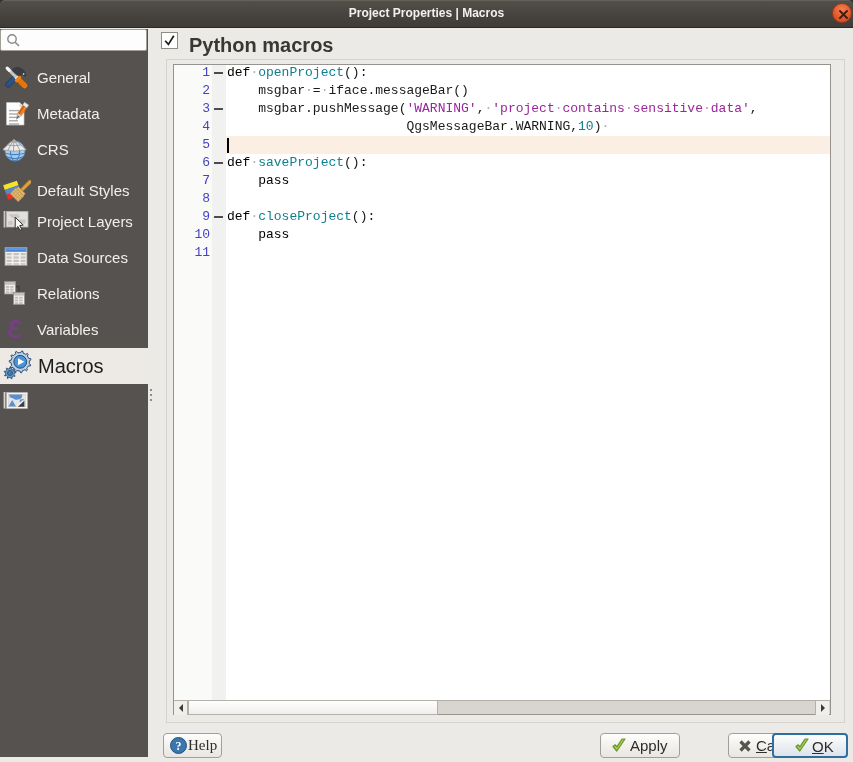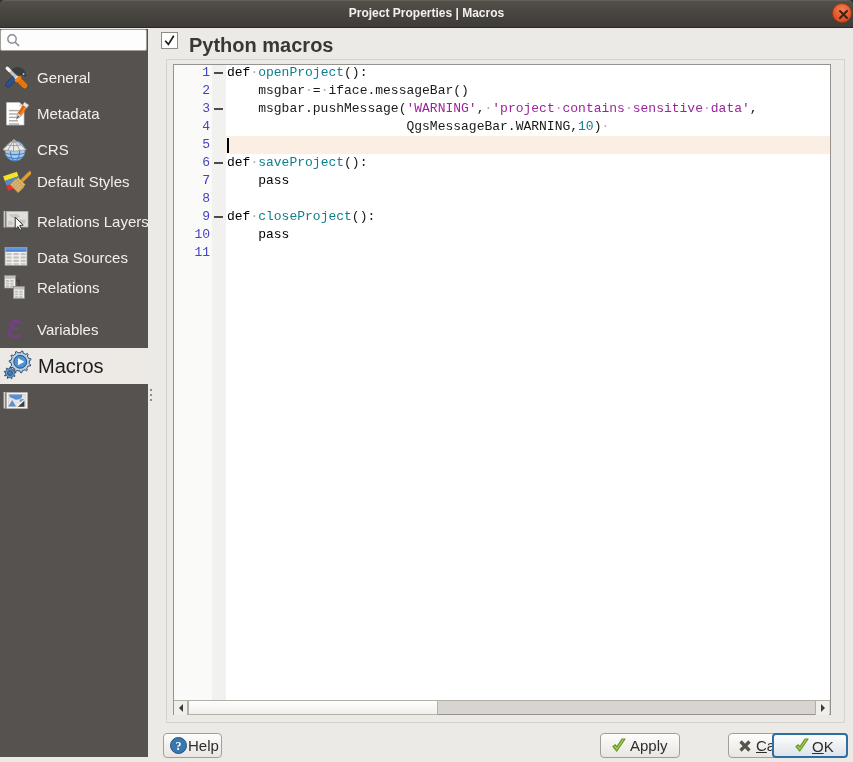--- a/index.html
+++ b/index.html
@@ -137,21 +137,21 @@
         </g>
         <path d="M11 3.2 L-0.6 13.8 Q11 16.6 23.4 13.8 Z" fill="#ececec" stroke="#8f8f8f" stroke-width="0.7"></path>
         <g stroke="#8f8f8f" stroke-width="0.8" fill="none">
           <path d="M11 3.2 L4.6 14.8 M11 3.2 L10.4 15.5 M11 3.2 L17.2 15"></path>
           <path d="M7.4 5.6 Q11 6.6 14.6 5.7"></path>
           <path d="M4.2 8.9 Q11 10.5 17.9 9"></path>
         </g>
       </svg>
       <span class="lbl">CRS</span>
     </div>
-    <div class="abs srow" style="top:164px;padding-left:12px;">
+    <div class="abs srow" style="top:173px;padding-left:12px;">
       <svg width="28" height="28" viewBox="0 0 28 28">
         <g transform="rotate(-19 9 14)">
           <rect x="2.5" y="5.8" width="14.5" height="4.9" fill="#f3e32a"></rect>
           <rect x="2.5" y="10.7" width="14.5" height="4.9" fill="#5588cc"></rect>
           <rect x="2.5" y="15.6" width="14.5" height="5.4" fill="#ee2e24"></rect>
         </g>
         <g transform="translate(2.2,1.2) rotate(45 14 14)">
           <rect x="12.6" y="-2.6" width="3.4" height="13.6" rx="1.6" fill="#dda042" stroke="#a9751f" stroke-width="0.7"></rect>
           <rect x="9.4" y="10.8" width="10" height="2.4" fill="#e8bd69" stroke="#b08a45" stroke-width="0.6"></rect>
           <rect x="8.6" y="13.2" width="11.4" height="8.2" fill="#ddb977" stroke="#b08a45" stroke-width="0.7"></rect>
@@ -167,21 +167,21 @@
       </svg>
       <span class="lbl">Default Styles</span>
     </div>
     <div class="abs srow" style="top:204px;">
       <svg width="28" height="28" viewBox="0 0 28 28">
         <rect x="0.6" y="3" width="1.8" height="16.5" fill="#c9c7c3"></rect>
         <rect x="3.4" y="3.5" width="21.6" height="15.5" fill="#e2e0dc" stroke="#b5b3af" stroke-width="0.8"></rect>
         <path d="M5.5 6.5 C8 4.8 11 7.4 13.5 5.6 L17.5 8.4 L13 10.8 L8.5 9.6 Z M16.5 11.5 C18.5 10.4 20.8 12.6 23 11.4 L22 16 L17 14.6 Z M5 13.5 L9 12.5 L10.5 16.5 L5.5 17.5 Z" fill="#c9c7c3"></path>
         <path d="M12.2 9.2 L12.2 21.4 L15 18.6 L17 22.4 L18.8 21.2 L16.7 17.7 L20.2 17 Z" fill="#f8f8f8" stroke="#2e2e2e" stroke-width="1"></path>
       </svg>
-      <span class="lbl">Relations Layers</span>
+      <span class="lbl">Project Layers</span>
     </div>
     <div class="abs srow" style="top:240px;">
       <svg width="28" height="28" viewBox="0 0 28 28">
         <rect x="2" y="3.5" width="22" height="18" fill="#f2f1ef" stroke="#96948f" stroke-width="0.8"></rect>
         <rect x="2.5" y="4" width="21" height="3.8" fill="#4a84d4"></rect>
         <line x1="2.5" y1="5" x2="23.5" y2="5" stroke="#79a8e2" stroke-width="1"></line>
         <g fill="#c5c3bf">
           <rect x="3.6" y="9" width="5" height="2.2"></rect>
             <rect x="10.4" y="9" width="5.4" height="2.2"></rect>
             <rect x="17.6" y="9" width="5" height="2.2"></rect>
@@ -191,21 +191,21 @@
           <rect x="3.6" y="15.8" width="5" height="2.2"></rect>
             <rect x="10.4" y="15.8" width="5.4" height="2.2"></rect>
             <rect x="17.6" y="15.8" width="5" height="2.2"></rect>
           <rect x="3.6" y="19.2" width="5" height="1.6"></rect>
             <rect x="10.4" y="19.2" width="5.4" height="1.6"></rect>
             <rect x="17.6" y="19.2" width="5" height="1.6"></rect>
         </g>
       </svg>
       <span class="lbl">Data Sources</span>
     </div>
-    <div class="abs srow" style="top:270px;text-align:center;">
+    <div class="abs srow" style="top:276px;text-align:center;">
       <svg width="28" height="28" viewBox="0 0 28 28">
         <path d="M12.5 6.5 L16 6.5 L16 12.5" stroke="#3f3f3f" stroke-width="1.3" fill="none"></path>
         <rect x="1.5" y="1.5" width="11" height="12.5" fill="#f0efed" stroke="#8f8d89" stroke-width="0.8"></rect>
         <rect x="2" y="2" width="10" height="2.8" fill="#c3c1bd"></rect>
         <g fill="#bfbdb9">
           <rect x="2.8" y="6" width="3.4" height="1.8"></rect>
             <rect x="7.2" y="6" width="3.4" height="1.8"></rect>
           <rect x="2.8" y="8.7" width="3.4" height="1.8"></rect>
             <rect x="7.2" y="8.7" width="3.4" height="1.8"></rect>
           <rect x="2.8" y="11.4" width="3.4" height="1.8"></rect>
@@ -312,21 +312,21 @@
           <path d="M5 3 L9 7 L5 11 Z" fill="#3e3b37"></path>
         </svg>
     </div>
   </div>
 
   <div class="btn" id="btn-help" style="left:163px;width:59px;">
     <svg width="17" height="17" viewBox="0 0 17 17" style="left:6px;top:3px;">
       <circle cx="8.5" cy="8.5" r="8" fill="#3b76ad" stroke="#25567f" stroke-width="1"></circle>
       <text x="8.5" y="13" font-size="12" font-weight="bold" fill="#fff" text-anchor="middle" font-family="Liberation Serif,serif">?</text>
     </svg>
-    <span class="t" style="left:24px;">Help</span>
+    <span class="t" style="left:24px;font-family:Liberation Serif, serif;">Help</span>
   </div>
   <div class="btn" id="btn-apply" style="left:600px;width:80px;">
     <svg width="16" height="17" viewBox="0 0 16 17" style="left:10px;top:3px;">
       <path d="M2 9.5 L5.8 14 L14 2 L11 2 L5.9 9.8 L4.3 7.8 Z" fill="#a9cd55" stroke="#6a9428" stroke-width="1.2" stroke-linejoin="round"></path>
     </svg>
     <span class="t" style="left:29px;">Apply</span>
   </div>
   <div class="btn" id="btn-cancel" style="left:687px;width:79px;margin-left:41px;">
     <svg width="14" height="14" viewBox="0 0 14 14" style="left:9px;top:5px;">
       <path d="M2.5 2.5 L11.5 11.5 M11.5 2.5 L2.5 11.5" stroke="#57534d" stroke-width="3.2" stroke-linecap="butt"></path>

